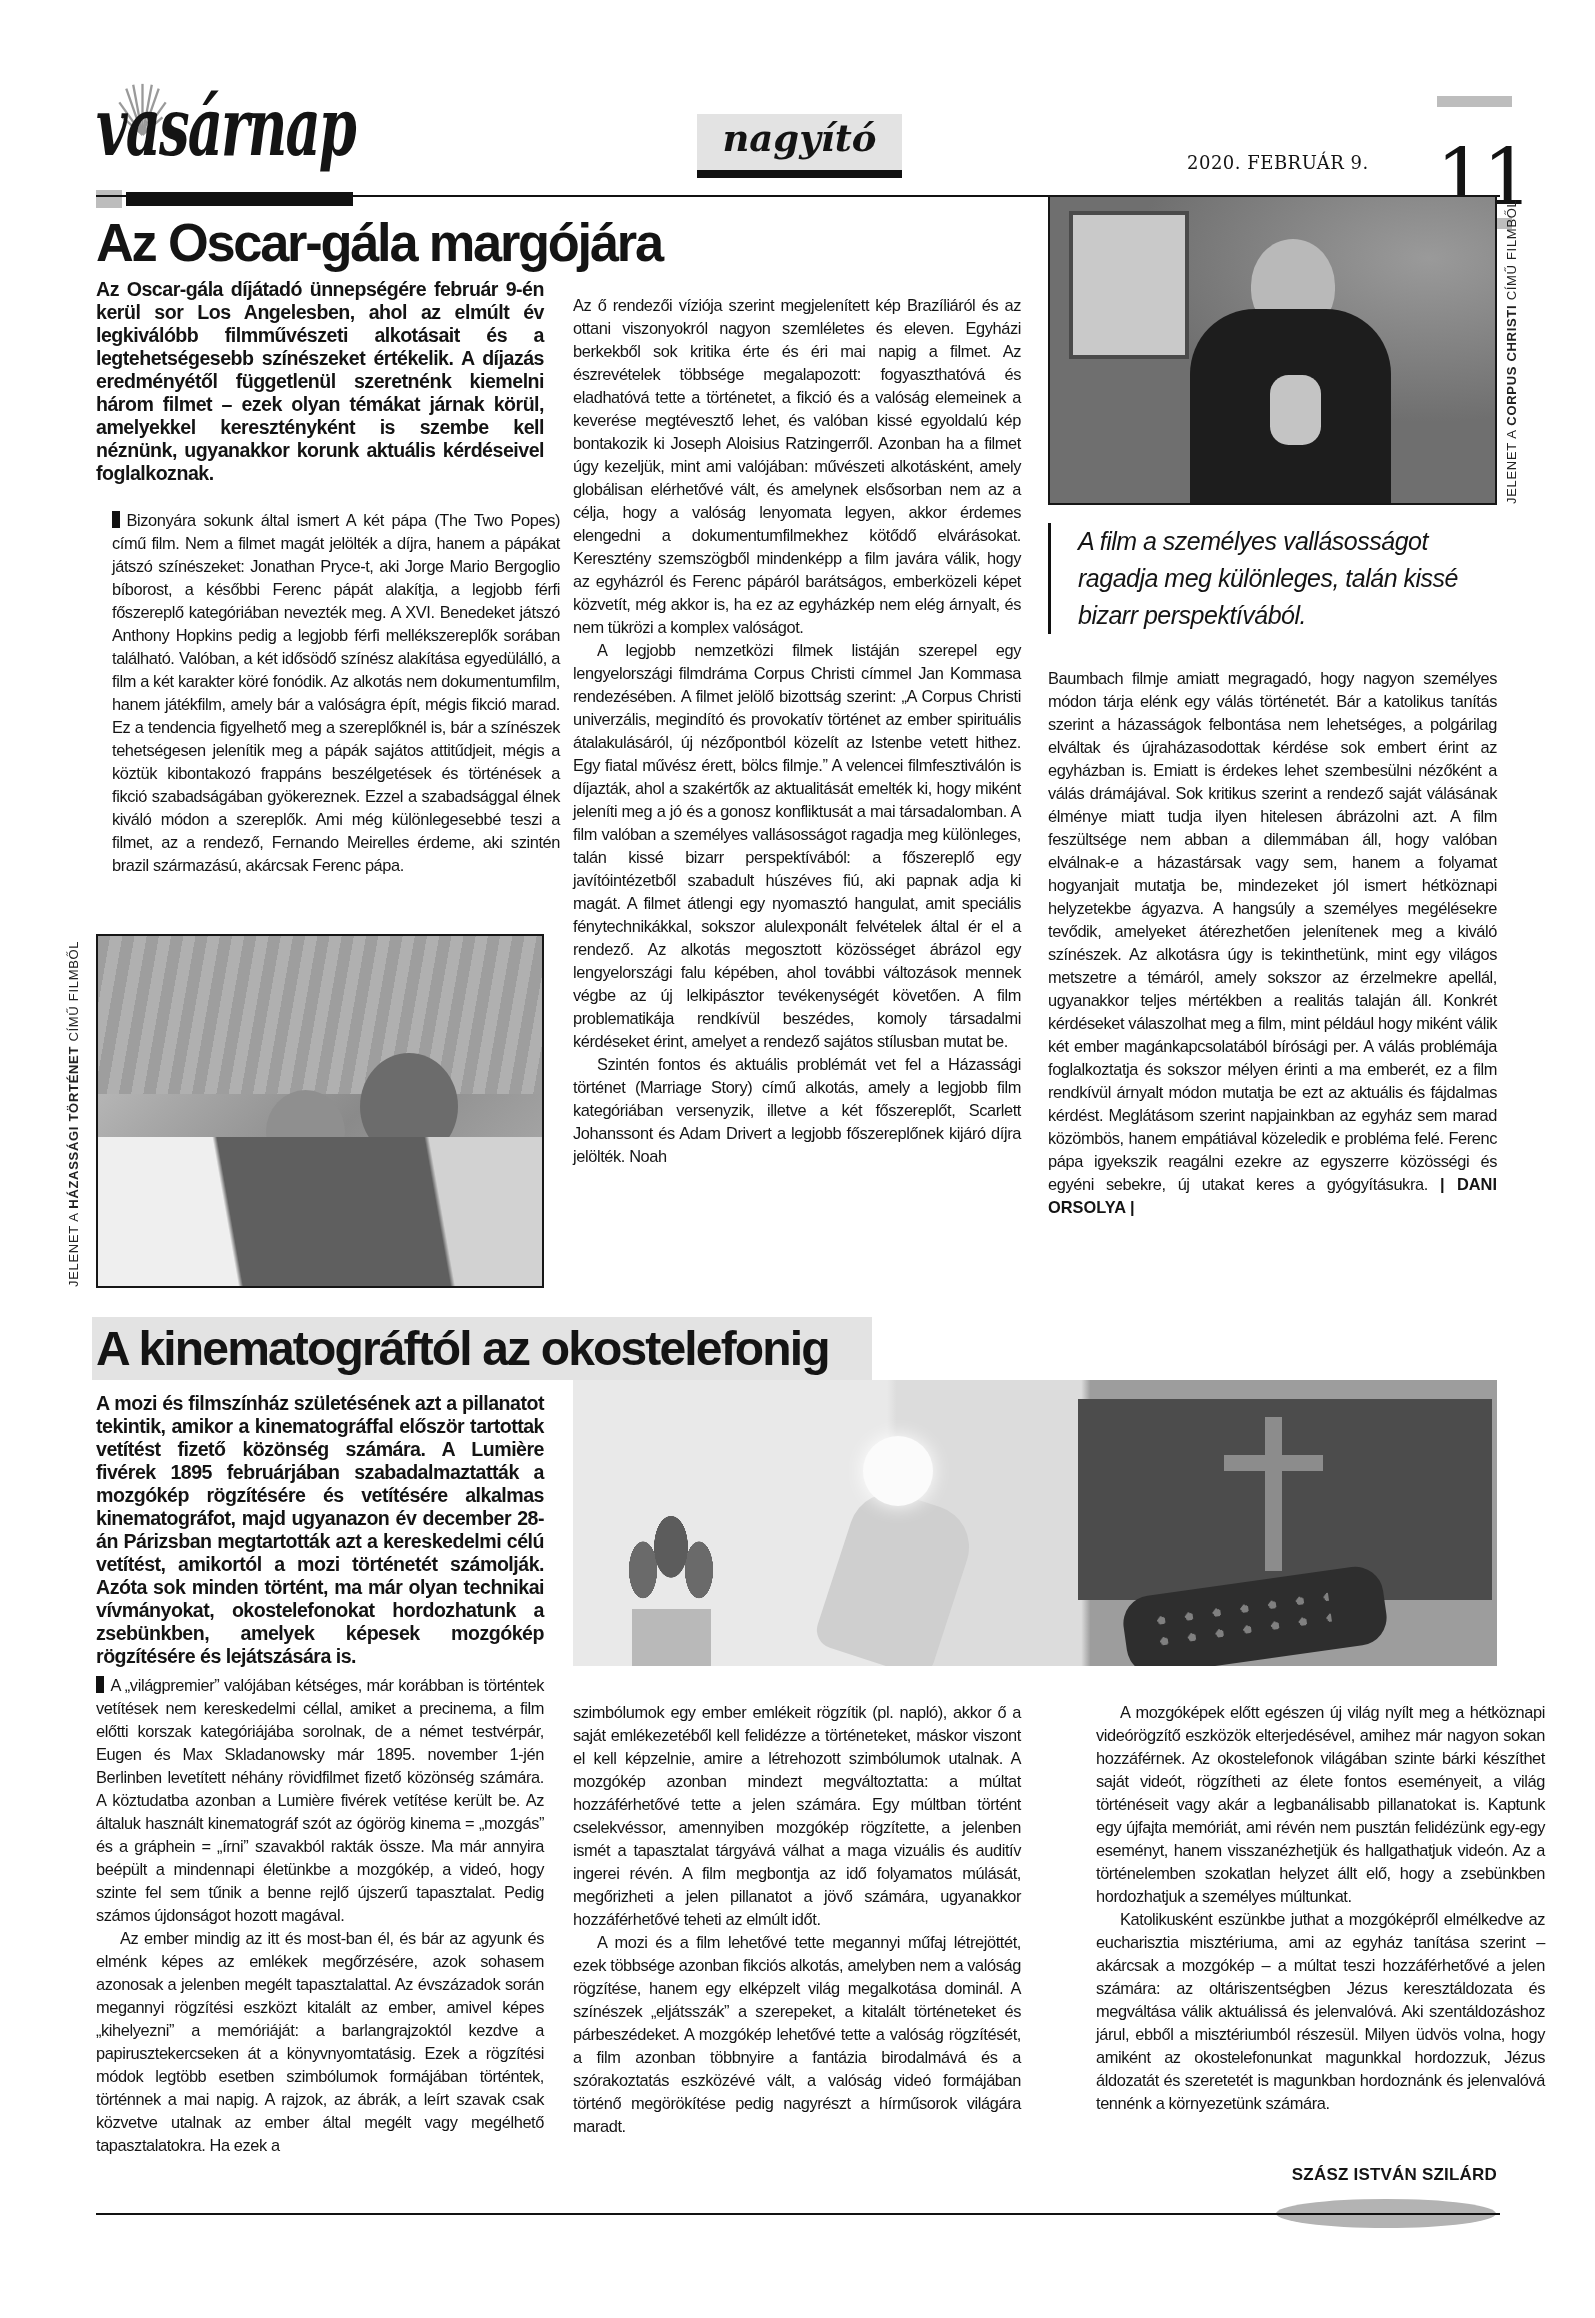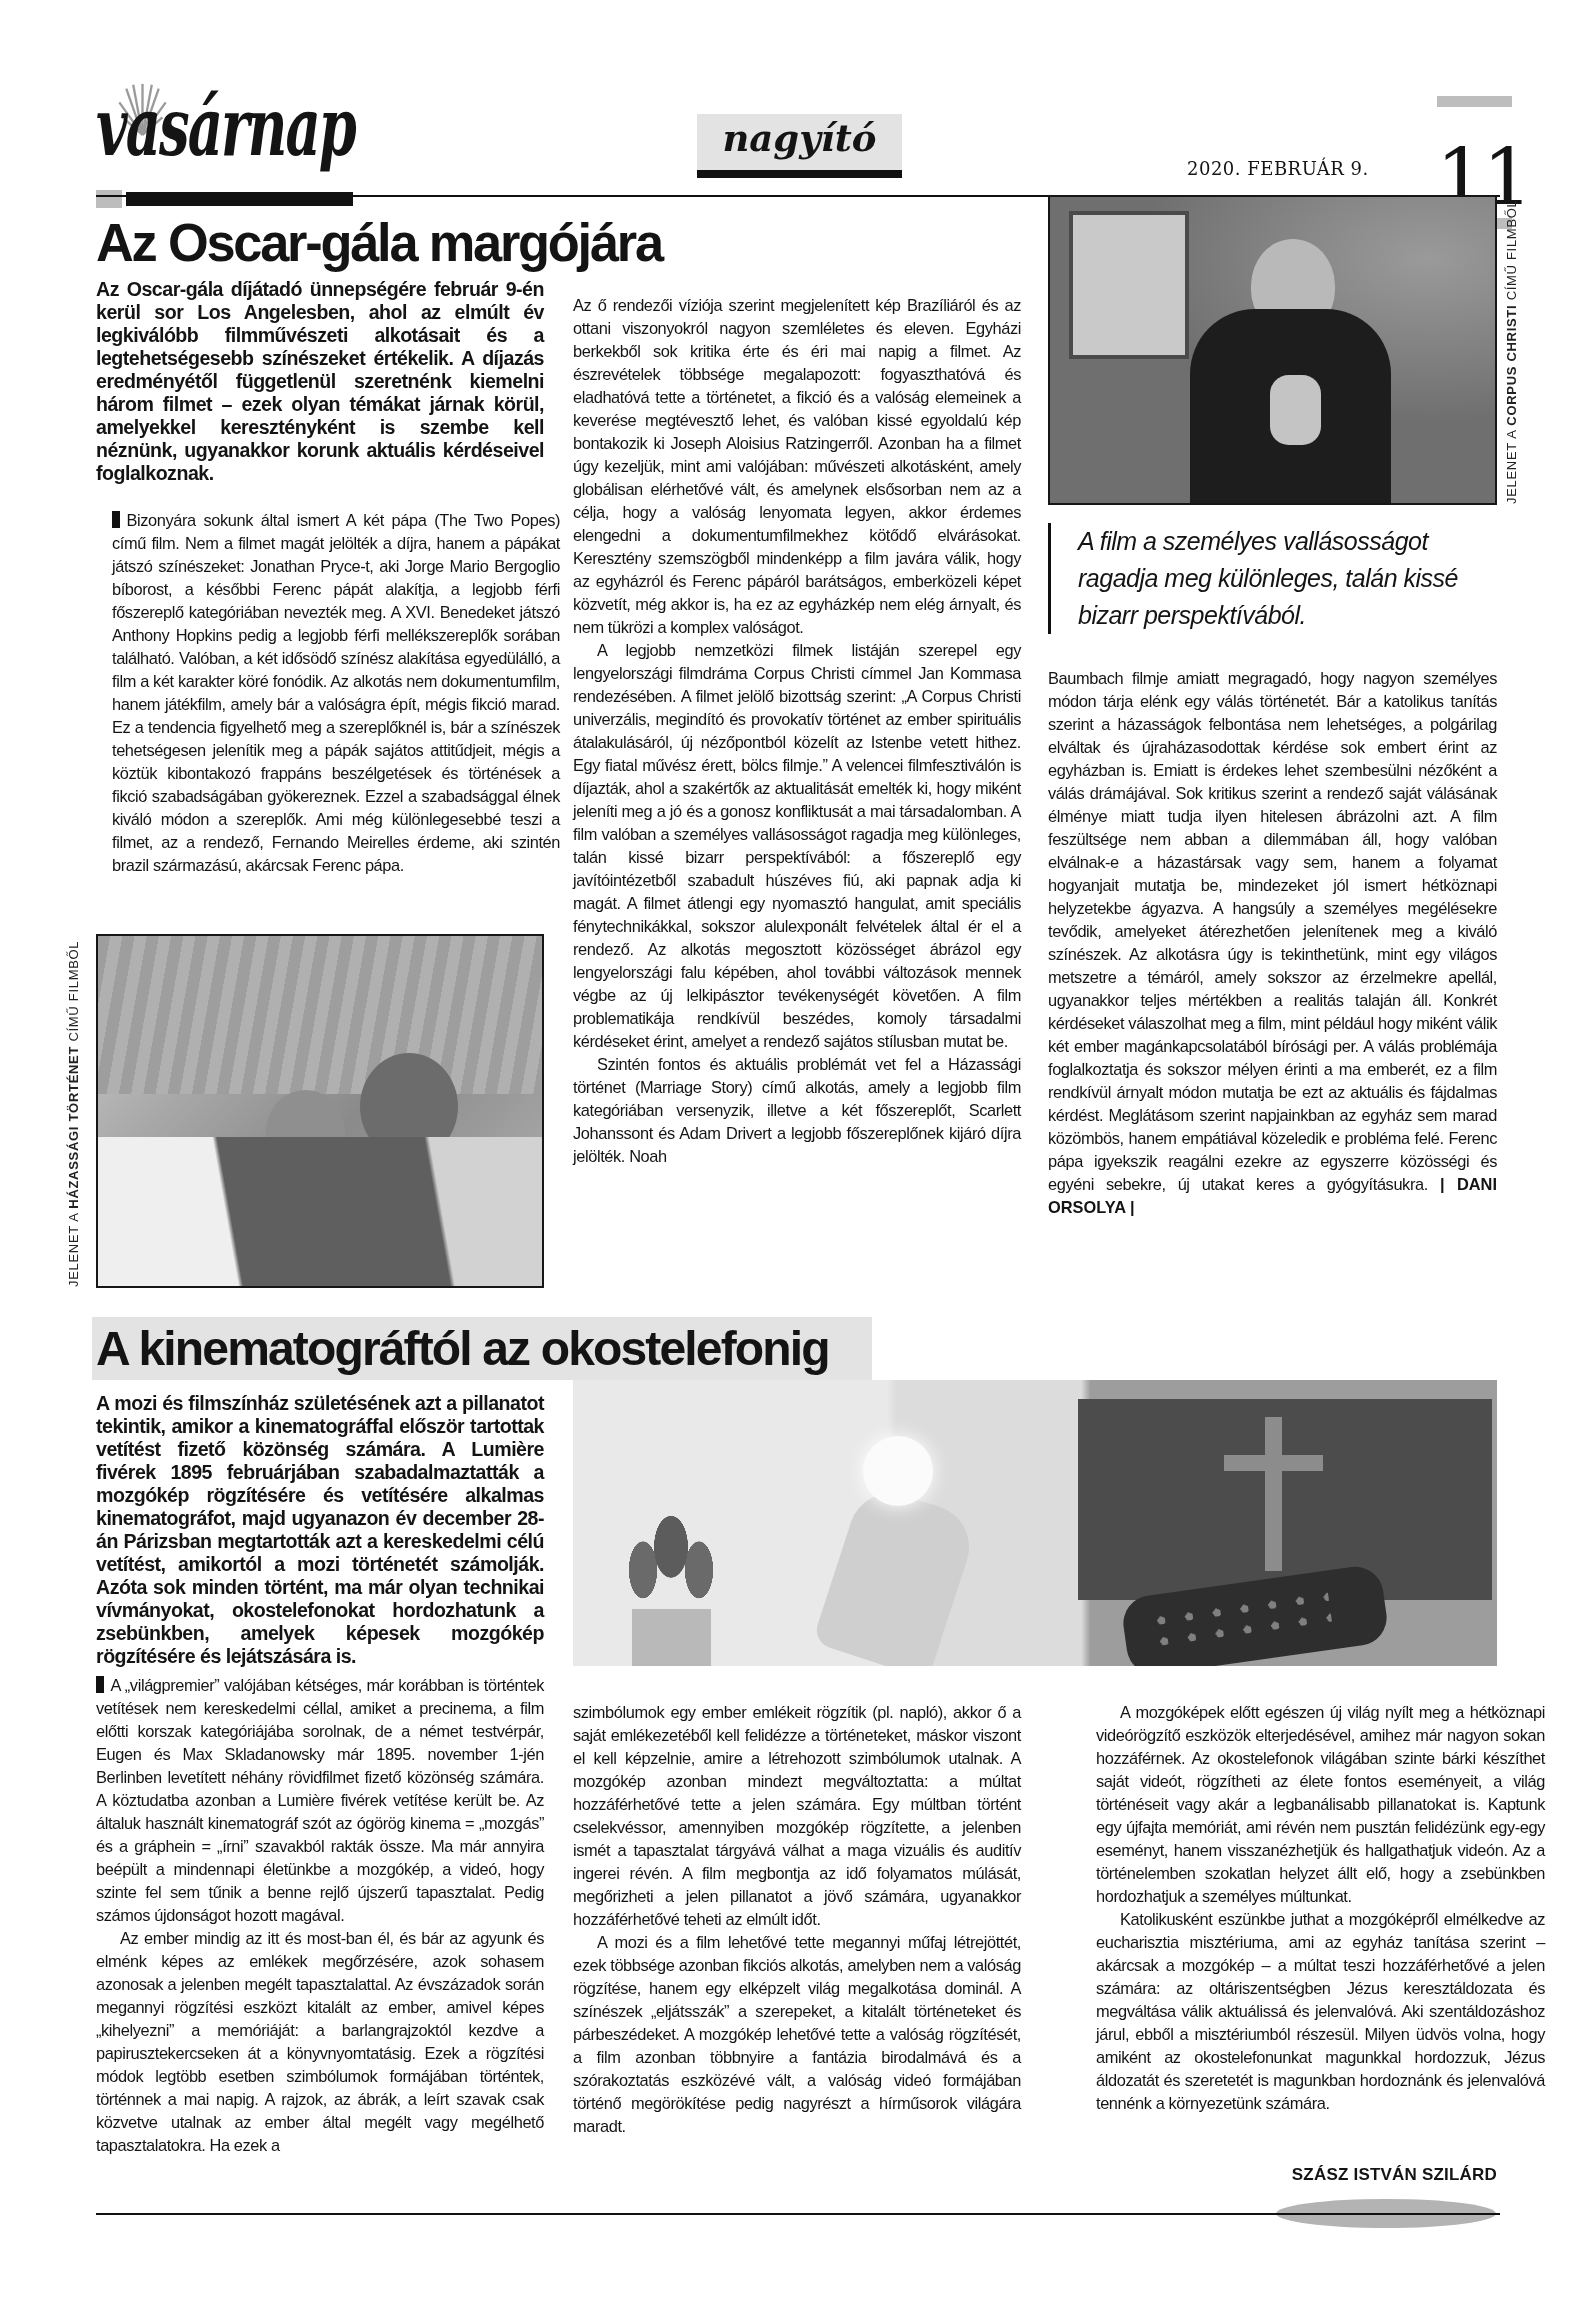--- a/index.html
+++ b/index.html
@@ -18,21 +18,21 @@
   .sunburst{position:absolute;left:20.6px;top:-25px;}
   .masthead-sq{position:absolute;left:0;top:85px;width:26px;height:18px;background:#bdbdbd;}
   .masthead-bar{position:absolute;left:30px;top:87px;width:227px;height:14px;background:#111;}
   .nagyito-box{position:absolute;left:697px;top:114px;width:193px;height:57px;background:#e3e3e3;padding-left:12px;}
   .nagyito-text{
     position:absolute;left:0;top:3.7px;width:100%;text-align:center;
     font-family:"DejaVu Serif", serif;font-style:italic;font-weight:700;font-size:37px;line-height:1.1;
   }
   .nagyito-bar{position:absolute;left:0;bottom:-6.5px;width:100%;height:7.5px;background:#111;}
   .edition-date{
-    position:absolute;left:1187px;top:158px;width:168px;text-align:right;
+    position:absolute;left:1187px;top:152px;width:168px;text-align:right;
     font-family:"DejaVu Serif", serif;font-size:18px;letter-spacing:0.5px;white-space:nowrap;
   }
   .pageno-wrap{position:absolute;left:1436px;top:96px;width:77px;text-align:center;}
   .pageno-bar{width:75px;height:11.2px;background:#bdbdbd;margin:0 auto;}
   .pageno{font-family:"DejaVu Serif", serif;font-size:79px;line-height:1.0;letter-spacing:-3.7px;margin-top:32px;}
   .rule{position:absolute;background:#111;}
   
   .col{position:absolute;width:448px;text-align:justify;}
   .col p{margin:0;font-size:16.4px;line-height:23px;letter-spacing:-0.4px;}
   .col p.ind{text-indent:24px;}

